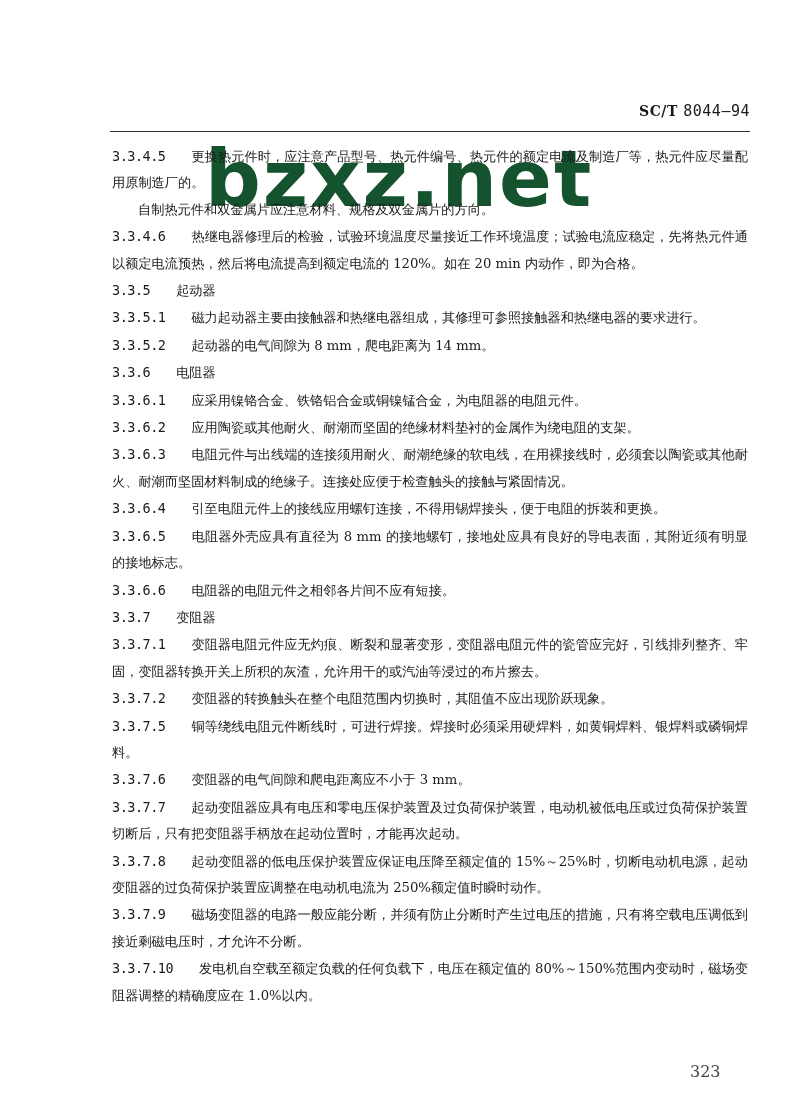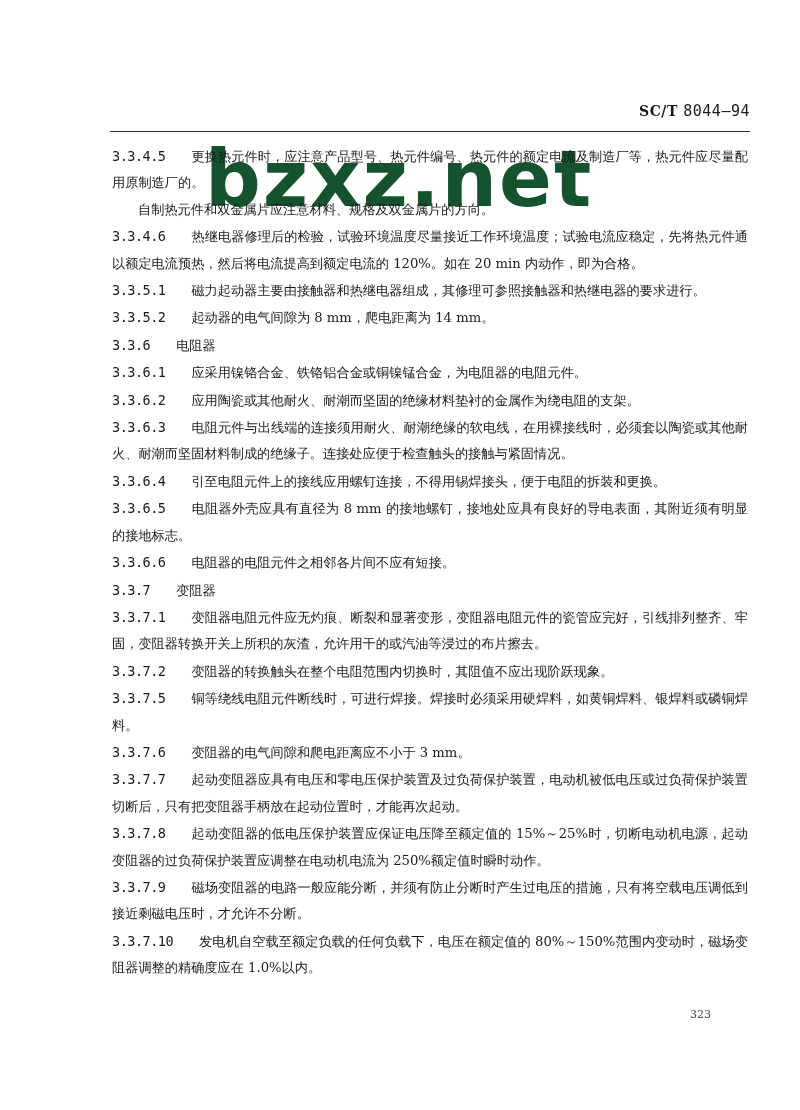--- a/index.html
+++ b/index.html
@@ -28,39 +28,40 @@
     position: absolute; left: 112px; top: 143px; width: 636px;
     font-size: 13.2px; line-height: 26.4px; z-index: 1;
   }
   .p { margin: 0; text-align: justify; }
   .p.indent { text-indent: 26px; }
   .num {
     font-family: "DejaVu Sans Mono", "Liberation Mono", monospace;
     font-size: 13.5px; margin-right: 26px; letter-spacing: -0.5px;
   }
   .page-number {
-    position: absolute; left: 690px; top: 1008px;
-    font-size: 11px; color: #444; z-index: 1;
+    position: absolute; left: 690px; top: 1062px;
+    font-size: 16px; color: #444; z-index: 1;
   }
 </style>
 </head>
 <body>
 
 <div class="watermark">bzxz.net</div>
 
 <div class="header">
   <span>SC/T</span>
   <span class="code-num">8044—94</span>
 </div>
 <div class="header-rule"></div>
 
 <div class="content" id="content">
     <p class="p"><span class="num">3.3.4.5</span><span>更换热元件时，应注意产品型号、热元件编号、热元件的额定电流及制造厂等，热元件应尽量配用原制造厂的。</span></p>
     <p class="p indent"><span>自制热元件和双金属片应注意材料、规格及双金属片的方向。</span></p>
     <p class="p"><span class="num">3.3.4.6</span><span>热继电器修理后的检验，试验环境温度尽量接近工作环境温度；试验电流应稳定，先将热元件通以额定电流预热，然后将电流提高到额定电流的 120%。如在 20 min 内动作，即为合格。</span></p>
+    <p class="p"><span class="num">3.3.5</span><span>起动器</span></p>
     <p class="p"><span class="num">3.3.5.1</span><span>磁力起动器主要由接触器和热继电器组成，其修理可参照接触器和热继电器的要求进行。</span></p>
     <p class="p"><span class="num">3.3.5.2</span><span>起动器的电气间隙为 8 mm，爬电距离为 14 mm。</span></p>
     <p class="p"><span class="num">3.3.6</span><span>电阻器</span></p>
     <p class="p"><span class="num">3.3.6.1</span><span>应采用镍铬合金、铁铬铝合金或铜镍锰合金，为电阻器的电阻元件。</span></p>
     <p class="p"><span class="num">3.3.6.2</span><span>应用陶瓷或其他耐火、耐潮而坚固的绝缘材料垫衬的金属作为绕电阻的支架。</span></p>
     <p class="p"><span class="num">3.3.6.3</span><span>电阻元件与出线端的连接须用耐火、耐潮绝缘的软电线，在用裸接线时，必须套以陶瓷或其他耐火、耐潮而坚固材料制成的绝缘子。连接处应便于检查触头的接触与紧固情况。</span></p>
     <p class="p"><span class="num">3.3.6.4</span><span>引至电阻元件上的接线应用螺钉连接，不得用锡焊接头，便于电阻的拆装和更换。</span></p>
     <p class="p"><span class="num">3.3.6.5</span><span>电阻器外壳应具有直径为 8 mm 的接地螺钉，接地处应具有良好的导电表面，其附近须有明显的接地标志。</span></p>
     <p class="p"><span class="num">3.3.6.6</span><span>电阻器的电阻元件之相邻各片间不应有短接。</span></p>
     <p class="p"><span class="num">3.3.7</span><span>变阻器</span></p>

